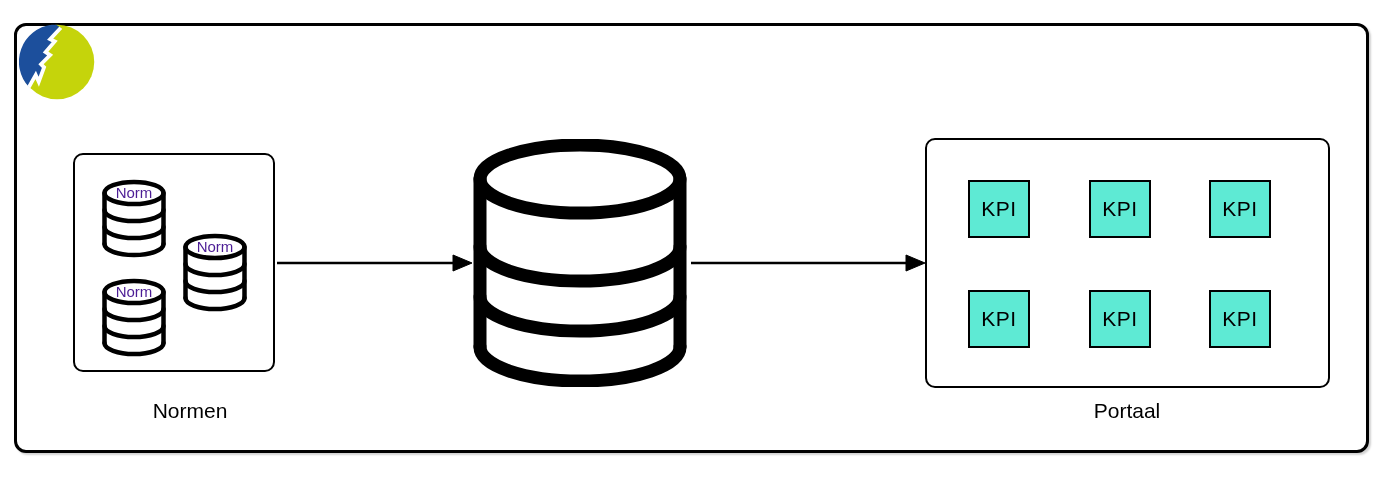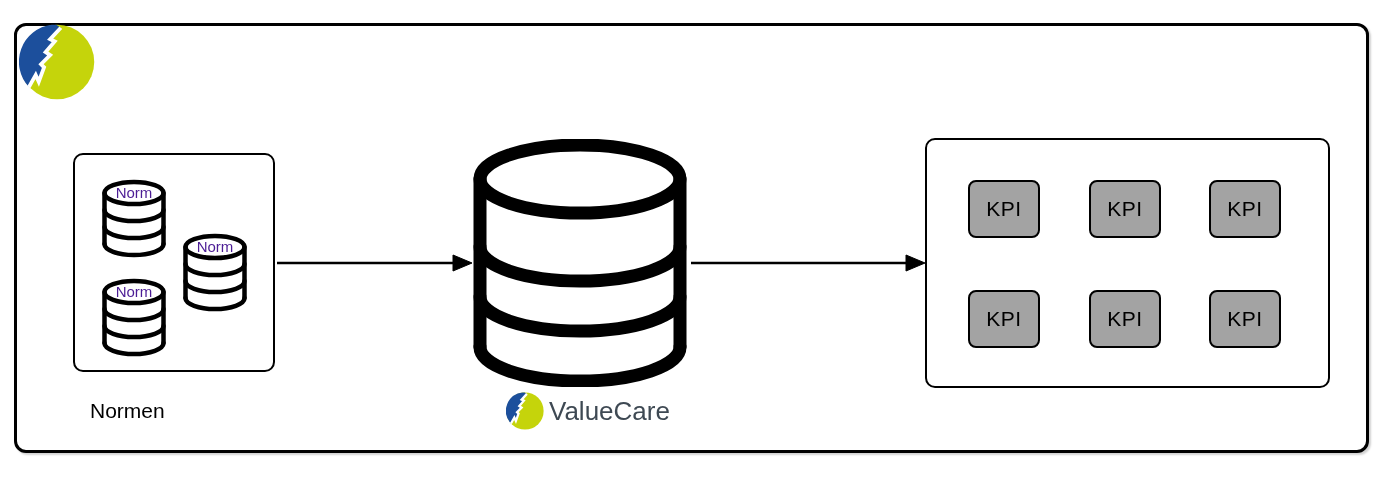--- a/index.html
+++ b/index.html
@@ -58,33 +58,33 @@
 
   .db-big {
     position: absolute;
     left: 470px; top: 139px;
     width: 220px; height: 248px;
   }
 
   .caption {
     position: absolute;
     width: 200px;
-    text-align: left;
+    text-align: center;
     font-size: 21px;
     color: #000;
   }
   .normen-caption  { left: 90px;   top: 399px; }
   .portaal-caption { left: 1027px; top: 399px; }
 
   .kpi-tile {
     position: absolute;
-    width: 72px; height: 58px;
+    width: 62px; height: 58px;
     border: 2.5px solid #000;
-    border-radius: 8px;
-    background: #a3a3a3;
+    border-radius: 0;
+    background: #5eead4;
     display: flex;
     align-items: center;
     justify-content: center;
     font-size: 21px;
     letter-spacing: 0.5px;
     color: #000;
   }
   .kpi-r1 { top: 180px; }
   .kpi-r2 { top: 290px; }
   .kpi-c1 { left: 968px; }
@@ -176,38 +176,31 @@
     <path d="M10,40 A100,34 0 0 1 210,40 L210,208 A100,34 0 0 1 10,208 Z" fill="#fff"></path>
     <g fill="none" stroke="#000" stroke-width="13" stroke-linecap="round">
       <ellipse cx="110" cy="40" rx="100" ry="34"></ellipse>
       <path d="M10,108 A100,34 0 0 0 210,108"></path>
       <path d="M10,158 A100,34 0 0 0 210,158"></path>
       <path d="M10,208 A100,34 0 0 0 210,208"></path>
       <path d="M10,40 L10,208 M210,40 L210,208"></path>
     </g>
   </svg>
 
-  <div class="vc-brand">
-    <svg class="brand-logo-small" viewBox="0 0 100 100" aria-hidden="true">
-      <circle cx="50" cy="50" r="49" fill="#c5d40b"></circle>
-      <path fill="#1c4f9c" d="M43,1 A49,49 0 0 0 13,83 L22,67 L26,76 L33,57 L29,53 L41,41 L35,37 L47,23 L41,20 L55,5 L49,1 Z"></path>
-      <polyline points="13,83 22,67 26,76 33,57 29,53 41,41 35,37 47,23 41,20 55,5" fill="none" stroke="#ffffff" stroke-width="6" stroke-linejoin="miter"></polyline>
-    </svg>
-    <span class="brand-name">ValueCare</span>
-  </div>
 
   <div class="group-box portaal-box"></div>
 
   <div class="kpi-tile kpi-r1 kpi-c1">KPI</div>
   <div class="kpi-tile kpi-r1 kpi-c2">KPI</div>
   <div class="kpi-tile kpi-r1 kpi-c3">KPI</div>
   <div class="kpi-tile kpi-r2 kpi-c1">KPI</div>
   <div class="kpi-tile kpi-r2 kpi-c2">KPI</div>
   <div class="kpi-tile kpi-r2 kpi-c3">KPI</div>
 
+  <div class="caption portaal-caption">Portaal</div>
 
   <svg class="arrows-overlay" viewBox="0 0 1391 479" aria-hidden="true">
     <g stroke="#000" fill="#000">
       <line x1="277" y1="263" x2="453" y2="263" stroke-width="2.5"></line>
       <polygon points="453,255 453,271 472,263" stroke-width="1"></polygon>
       <line x1="691" y1="263" x2="906" y2="263" stroke-width="2.5"></line>
       <polygon points="906,255 906,271 925,263" stroke-width="1"></polygon>
     </g>
   </svg>
 

